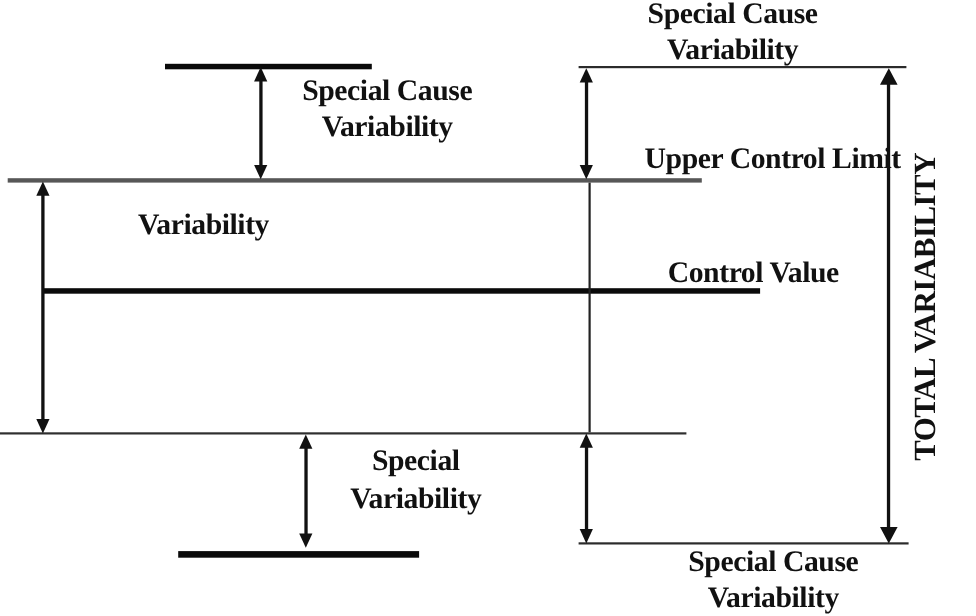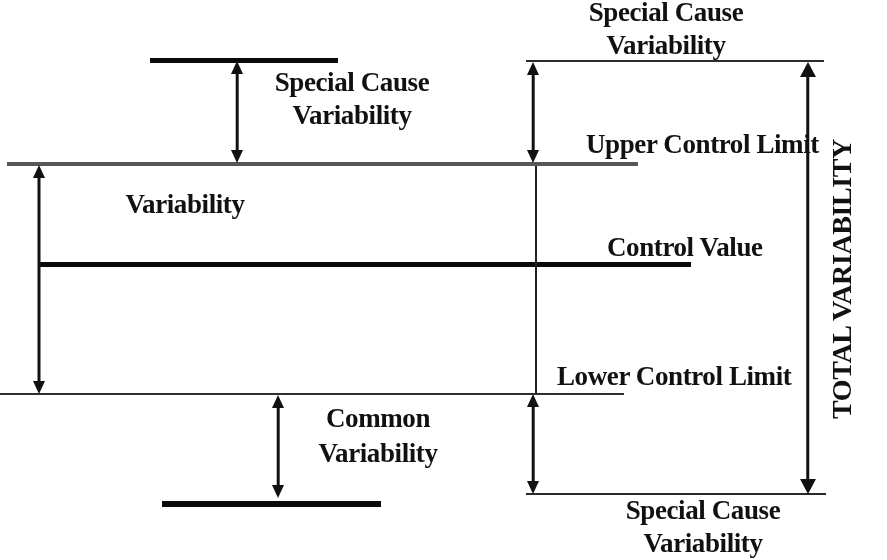--- a/index.html
+++ b/index.html
@@ -132,24 +132,23 @@
   </div>
 
   <div class="label center" style="left:65px; top:188px; width:240px;">
     <div>Variability</div>
   </div>
 
   <div class="label" style="left:546px; top:128px;margin-left:40px;">Upper Control Limit</div>
 
   <div class="label" style="left:607px; top:231px;">Control Value</div>
 
-  <div class="label" style="left:557px; top:360px;">Lower Control Limit</div>
 
   <div class="label center tight" style="left:288px; top:401px; width:180px;">
-    <div>Common</div>
+    <div>Special</div>
     <div>Variability</div>
   </div>
 
   <div class="label center" style="left:583px; top:494px; width:240px;">
     <div>Special Cause</div>
     <div>Variability</div>
   </div>
 
   <div class="rotated" style="left:652px; top:261px; width:380px; height:36px; line-height:36px;">TOTAL VARIABILITY</div>
 

